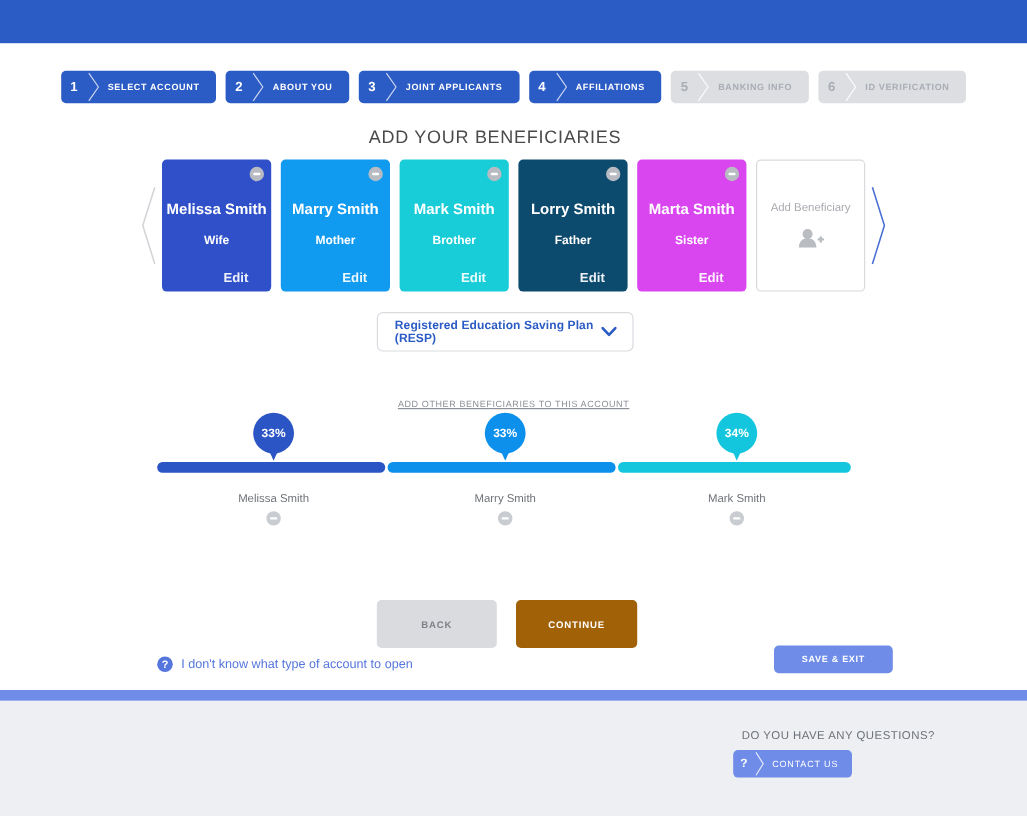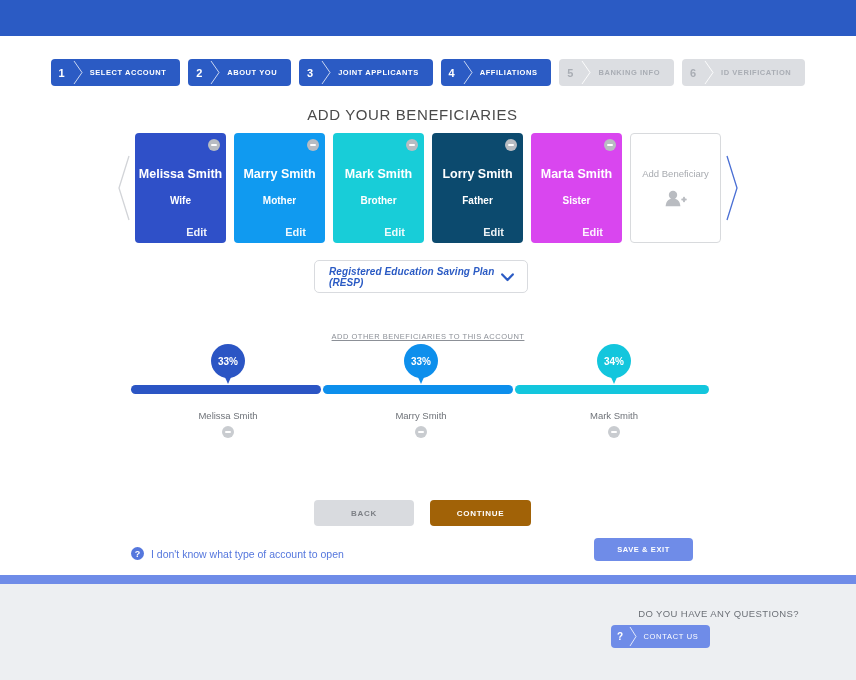--- a/index.html
+++ b/index.html
@@ -101,21 +101,21 @@
     position: absolute; top: 56px; left: 0; width: 100%;
     display: flex; justify-content: center;
   }
 
   
   .acct-select {
     position: absolute; top: 260px; left: 314px;
     width: 214px; height: 33px;
     border: 1px solid #d9dbdf; border-radius: 5px; background: #fff;
     display: flex; align-items: center; justify-content: space-between;
-    padding: 0 13px 0 14px; cursor: pointer; font-style: italic;
+    padding: 0 13px 0 14px; cursor: pointer;
   }
   .acct-select .acct-text {
     font-size: 10px; font-weight: 700; color: #2b5bc4; letter-spacing: .1px;
   }
   .add-other-link {
     position: absolute; top: 300px; left: 0; width: 856px; text-align: center;
     font-size: 7.5px; letter-spacing: .5px; color: #8c9097;
     text-decoration: underline; cursor: pointer; margin-top: 32px;
   }
 
@@ -155,21 +155,21 @@
     width: 12px; height: 12px; border-radius: 50%;
     background: #c9ccd0; display: flex; align-items: center; justify-content: center;
     cursor: pointer;
   }
   .alloc-minus::after {
     content: ""; width: 6px; height: 1.5px; background: #fff; border-radius: 1px;
   }
 
   
   .btn {
-    height: 26px; border-radius: 4px; border: none;
+    height: 40px; border-radius: 4px; border: none;
     display: inline-flex; align-items: center; justify-content: center;
     font-size: 8px; font-weight: 700; letter-spacing: .7px;
     cursor: pointer; font-family: "Liberation Sans", sans-serif;
   }
   .btn-back {
     position: absolute; top: 500px; left: 314px; width: 100px;
     background: #d9dbdf; color: #7d8086;
   }
   .btn-continue {
     position: absolute; top: 500px; left: 430px; width: 101px;
@@ -179,37 +179,37 @@
     position: absolute; top: 547px; left: 131px;
     display: flex; align-items: center; gap: 7px;
     font-size: 10.5px; color: #5577dd; cursor: pointer;
   }
   .help-circle {
     width: 13px; height: 13px; border-radius: 50%; background: #5577dd;
     color: #fff; font-size: 9px; font-weight: 700;
     display: flex; align-items: center; justify-content: center;
   }
   .btn-save {
-    position: absolute; top: 538px; left: 594px; width: 99px; height: 23px;
+    position: absolute; top: 538px; left: 645px; width: 99px; height: 23px;
     background: #6f8ce8; color: #ffffff; border-radius: 4px;
     font-size: 7.5px; letter-spacing: .6px;
   }
 
   
   .footer-band {
     position: absolute; left: 0; top: 575px; width: 856px; height: 9px;
     background: #6f8ce8;
   }
   .footer {
     position: absolute; left: 0; top: 584px; width: 856px; height: 96px;
     background: #edeff2;
   }
   .footer-q {
     position: absolute; top: 608px; left: 0; width: 856px;
-    text-align: right; padding-right: 57px;
+    text-align: right; padding-right: 77px;
     font-size: 9.5px; letter-spacing: .4px; color: #6c7077;
   }
   .contact-btn {
     position: absolute; top: 625px; left: 611px;
     height: 23px; width: 99px; border-radius: 4px; background: #6f8ce8;
     display: flex; align-items: center; overflow: hidden; cursor: pointer;
   }
   .contact-q {
     width: 18px; text-align: center; color: #fff;
     font-size: 10px; font-weight: 700;

